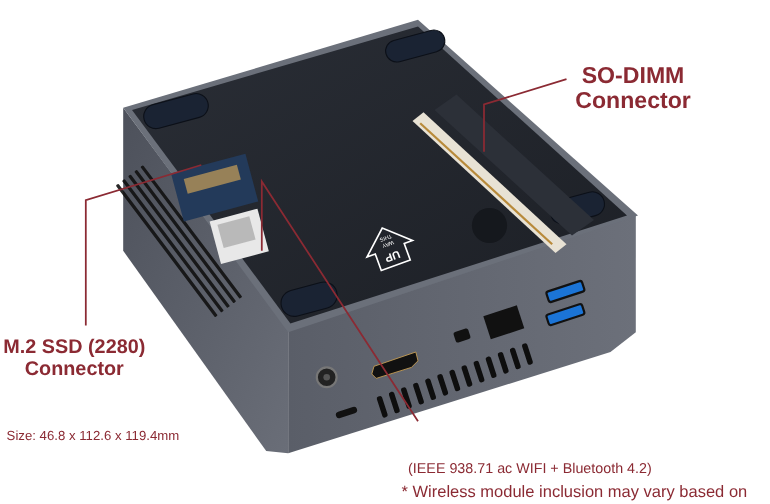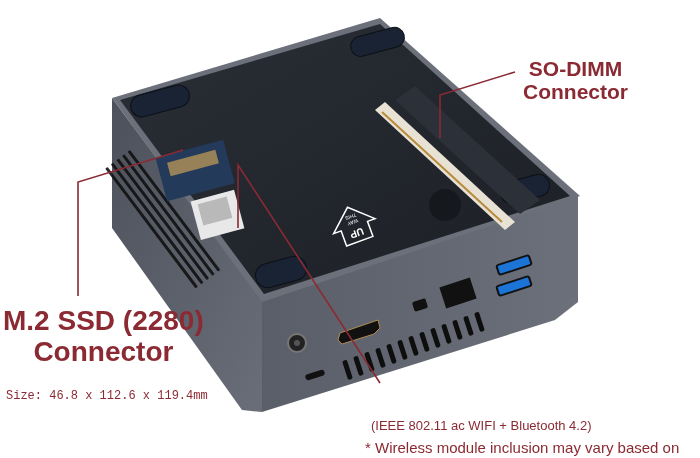--- a/index.html
+++ b/index.html
@@ -1,27 +1,27 @@
 <!DOCTYPE html>
 <html><head>
 <meta charset="utf-8">
 <style>
   html, body { margin: 0; padding: 0; background: #ffffff; }
   body { width: 700px; height: 458px; position: relative; overflow: hidden; font-family: "Liberation Sans", sans-serif; }
   .stage { position: absolute; left: 0; top: 0; width: 700px; height: 458px; }
   .device { position: absolute; left: 0; top: 0; width: 700px; height: 458px; }
   .label { position: absolute; color: #8b2a33; font-weight: bold; font-family: "Liberation Sans", sans-serif; line-height: 1.1; text-align: center; }
   .label-sodimm { left: 523px; top: 57px; font-size: 21px; }
-  .label-m2 { left: 3px; top: 306px; font-size: 28px; }
+  .label-m2 { left: 3px; top: 306px; font-size: 18px; }
   .label-wireless { left: 371px; top: 387px; font-size: 21px; }
   .label-line { display: block; }
   .sub { position: absolute; color: #8b2a33; font-family: "Liberation Sans", sans-serif; }
   .sub-wireless { left: 371px; top: 418px; font-size: 13px; }
   .footnote { left: 365px; top: 439px; font-size: 15px; }
-  .size-text { position: absolute; left: 6px; top: 389px; font-size: 12px; color: #8b2a33; font-family: Liberation Mono, monospace; }
+  .size-text { position: absolute; left: 6px; top: 389px; font-size: 12px; color: #8b2a33; font-family: Liberation Sans, sans-serif; }
 </style>
 </head>
 <body>
 
 <div class="stage">
 
   <svg class="device" viewBox="0 0 700 458" xmlns="http://www.w3.org/2000/svg">
     <defs>
       <linearGradient id="sideL" x1="0" y1="0" x2="1" y2="1">
         <stop offset="0" stop-color="#4d515b"></stop>
@@ -122,16 +122,16 @@
     <span class="label-line">Connector</span>
   </div>
 
   <div class="label label-m2">
     <span class="label-line">M.2 SSD (2280)</span>
     <span class="label-line">Connector</span>
   </div>
 
   <div class="size-text">Size: 46.8 x 112.6 x 119.4mm</div>
 
-  <div class="sub sub-wireless">(IEEE 802.11 ac WIFI + Bluetooth 4.2)</div>
+  <div class="sub sub-wireless">(IEEE 938.71 ac WIFI + Bluetooth 4.2)</div>
   <div class="sub footnote">* Wireless module inclusion may vary based on local distribution.</div>
 
 </div>
 
 </body></html>

